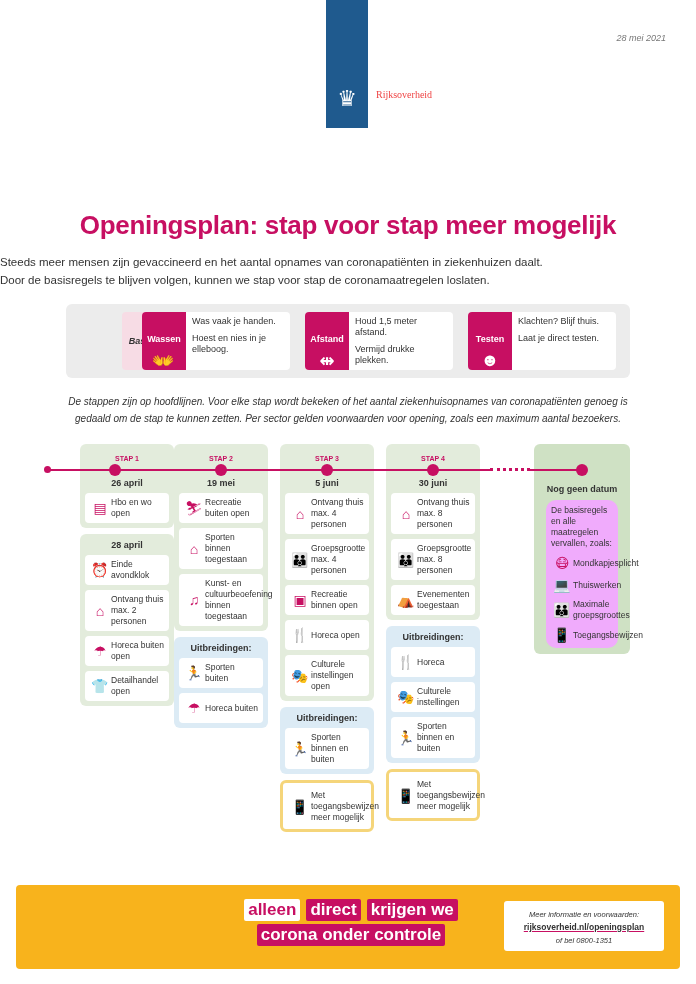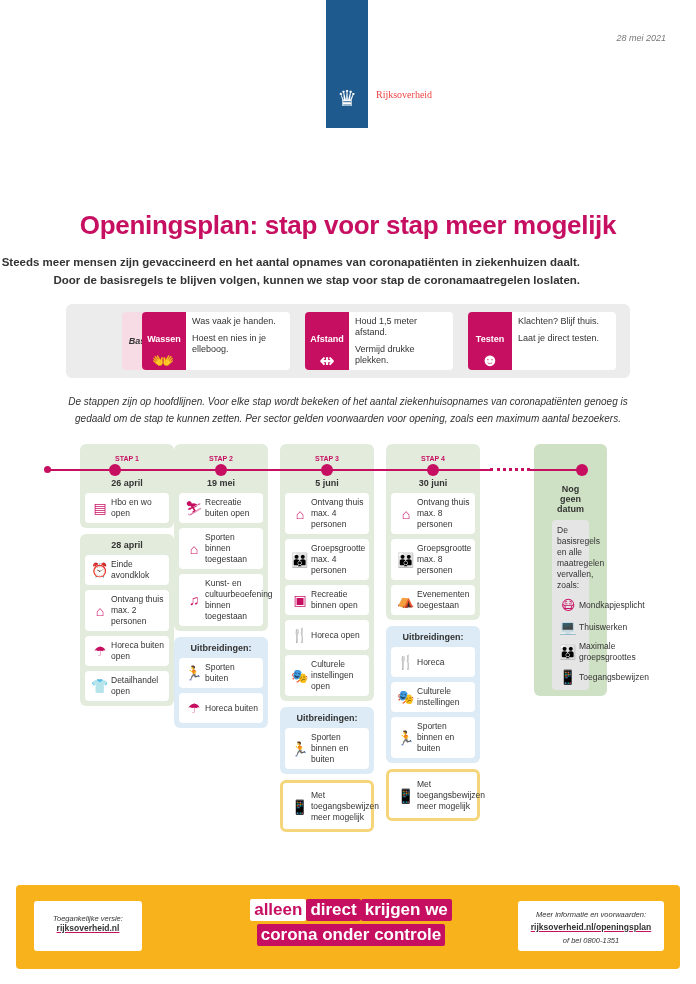--- a/index.html
+++ b/index.html
@@ -5,21 +5,21 @@
   * { box-sizing: border-box; margin: 0; padding: 0; }
   html, body { width: 696px; height: 984px; background: #ffffff; overflow: hidden; }
   body { font-family: "Liberation Sans", "DejaVu Sans", sans-serif; color: #333; position: relative; }
 
   .date { position: absolute; top: 33px; right: 30px; font-size: 9px; font-style: italic; color: #777; }
   .logo-bar { position: absolute; left: 326px; top: 0; width: 42px; height: 128px; background: #1f5a8e; }
   .logo-crest { position: absolute; left: 331px; top: 84px; width: 32px; height: 30px; color: #fff; font-size: 22px; text-align: center; line-height: 30px; }
   .logo-text { position: absolute; left: 376px; top: 89px; font-family: "Liberation Serif", serif; font-size: 10px; color: #ef4444; }
 
   .title { position: absolute; top: 210px; left: 0; width: 696px; text-align: center; font-size: 26px; font-weight: bold; color: #c70f62; letter-spacing: -0.3px; }
-  .intro { position: absolute; top: 253px; left: 0; width: 580px; text-align: right; font-size: 11.5px; color: #333; line-height: 18px; font-weight: bold; }
+  .intro { position: absolute; top: 253px; left: 0; width: 580px; text-align: left; font-size: 11.5px; color: #333; line-height: 18px; }
 
   .rules { position: absolute; left: 66px; top: 304px; width: 564px; height: 74px; background: #ececec; border-radius: 6px; }
   .rules-label { position: absolute; left: 8px; top: 8px; width: 64px; height: 58px; background: #f7dce5; border-radius: 4px; font-size: 9px; font-style: italic; font-weight: bold; text-align: center; line-height: 58px; color: #333; margin-left: 48px; }
   .rule { position: absolute; top: 8px; width: 148px; height: 58px; background: #fff; border-radius: 4px; overflow: hidden; }
   .rule-head { position: absolute; left: 0; top: 0; width: 44px; height: 58px; background: #c70f62; color: #fff; font-size: 9px; font-weight: bold; text-align: center; padding-top: 22px; }
   .rule-icon { display: block; font-size: 18px; margin-top: 6px; }
   .rule-text { position: absolute; left: 50px; top: 4px; right: 4px; font-size: 9px; line-height: 11px; color: #333; }
   .rule-text p { margin-bottom: 6px; }
 
   .steps-note { position: absolute; top: 393px; left: 40px; width: 616px; text-align: center; font-size: 10px; font-style: italic; line-height: 17px; color: #333; }
@@ -33,34 +33,34 @@
   .stage { background: #e3ecdc; border-radius: 6px; padding: 6px 5px 5px; margin-bottom: 6px; }
   .stage.ext { background: #dcebf5; }
   .stage.cert { background: #fff; border: 3px solid #f5d57a; padding: 3px 2px 2px; }
   .stage-tag { font-size: 7px; font-weight: bold; color: #c70f62; text-align: center; height: 28px; padding-top: 5px; }
   .stage-date { font-size: 9px; font-weight: bold; color: #333; text-align: center; margin-bottom: 5px; }
   .item { background: #fff; border-radius: 4px; display: flex; align-items: center; padding: 4px 4px; margin-bottom: 5px; min-height: 30px; }
   .item:last-child { margin-bottom: 0; }
   .item-icon { flex: 0 0 22px; color: #c70f62; font-size: 14px; text-align: center; }
   .item-text { font-size: 8.5px; line-height: 11px; color: #333; }
 
-  .final { position: absolute; left: 534px; top: 444px; width: 73px; background: #cfe1c4; border-radius: 6px; padding: 6px 18px 6px; }
+  .final { position: absolute; left: 534px; top: 444px; width: 96px; background: #cfe1c4; border-radius: 6px; padding: 6px 12px 6px; }
   .final-date { font-size: 9px; font-weight: bold; color: #333; text-align: center; margin-top: 34px; margin-bottom: 6px; }
-  .final-box { background: #e5e5e5; border-radius: 4px; padding: 5px; }
+  .final-box { background: #f0abfc; border-radius: 10px; padding: 5px; }
   .final-intro { font-size: 8.5px; line-height: 11px; margin-bottom: 6px; }
   .final-item { display: flex; align-items: center; margin-bottom: 6px; }
   .final-item:last-child { margin-bottom: 0; }
 
   .footer { position: absolute; left: 16px; top: 885px; width: 664px; height: 84px; background: #f8b31c; border-radius: 4px; }
   .foot-left { position: absolute; left: 18px; top: 16px; width: 108px; height: 50px; background: #fff; border-radius: 3px; text-align: center; padding-top: 13px; }
   .foot-small { font-size: 7.5px; font-style: italic; color: #333; }
   .foot-link { font-size: 8.5px; font-weight: bold; color: #333; text-decoration: underline; text-decoration-color: #c70f62; }
-  .foot-right { position: absolute; right: 16px; top: 16px; width: 146px; height: 50px; background: #fff; border-radius: 3px; text-align: center; padding-top: 7px; line-height: 13px; }
+  .foot-right { position: absolute; right: 16px; top: 16px; width: 160px; height: 50px; background: #fff; border-radius: 3px; text-align: center; padding-top: 7px; line-height: 13px; }
   .slogan { position: absolute; left: 200px; top: 14px; width: 270px; text-align: center; }
-  .slogan-line { display: flex; justify-content: center; gap: 0; margin-bottom: 3px; }
+  .slogan-line { display: flex; justify-content: center; gap: 6px; margin-bottom: 3px; }
   .sl { font-size: 17px; font-weight: bold; padding: 1px 4px; border-radius: 2px; background: #c70f62; color: #fff; }
   .sl.white { background: #fff; color: #c70f62; }
 </style>
 </head>
 <body>
 
 <div class="date">28 mei 2021</div>
 <div class="logo-bar"></div>
 <div class="logo-crest">♛</div>
 <div class="logo-text">Rijksoverheid</div>
@@ -268,24 +268,20 @@
 <div class="tl-dots" style="z-index:1"></div>
 <div class="timeline" style="z-index:1; left:530px; width:51px;"></div>
 <div class="tl-start" style="z-index:2"></div>
 <div class="dot" style="left:109px"></div>
 <div class="dot" style="left:215px"></div>
 <div class="dot" style="left:321px"></div>
 <div class="dot" style="left:427px"></div>
 <div class="dot" style="left:576px"></div>
 
 <div class="footer">
-  <div class="foot-left">
-    <div class="foot-small">Toegankelijke versie:</div>
-    <div class="foot-link">rijksoverheid.nl</div>
-  </div>
   <div class="slogan">
     <div class="slogan-line">
       <span class="sl white">alleen</span>
       <span class="sl">direct</span>
       <span class="sl">krijgen we</span>
     </div>
     <div class="slogan-line">
       <span class="sl">corona onder controle</span>
     </div>
   </div>

